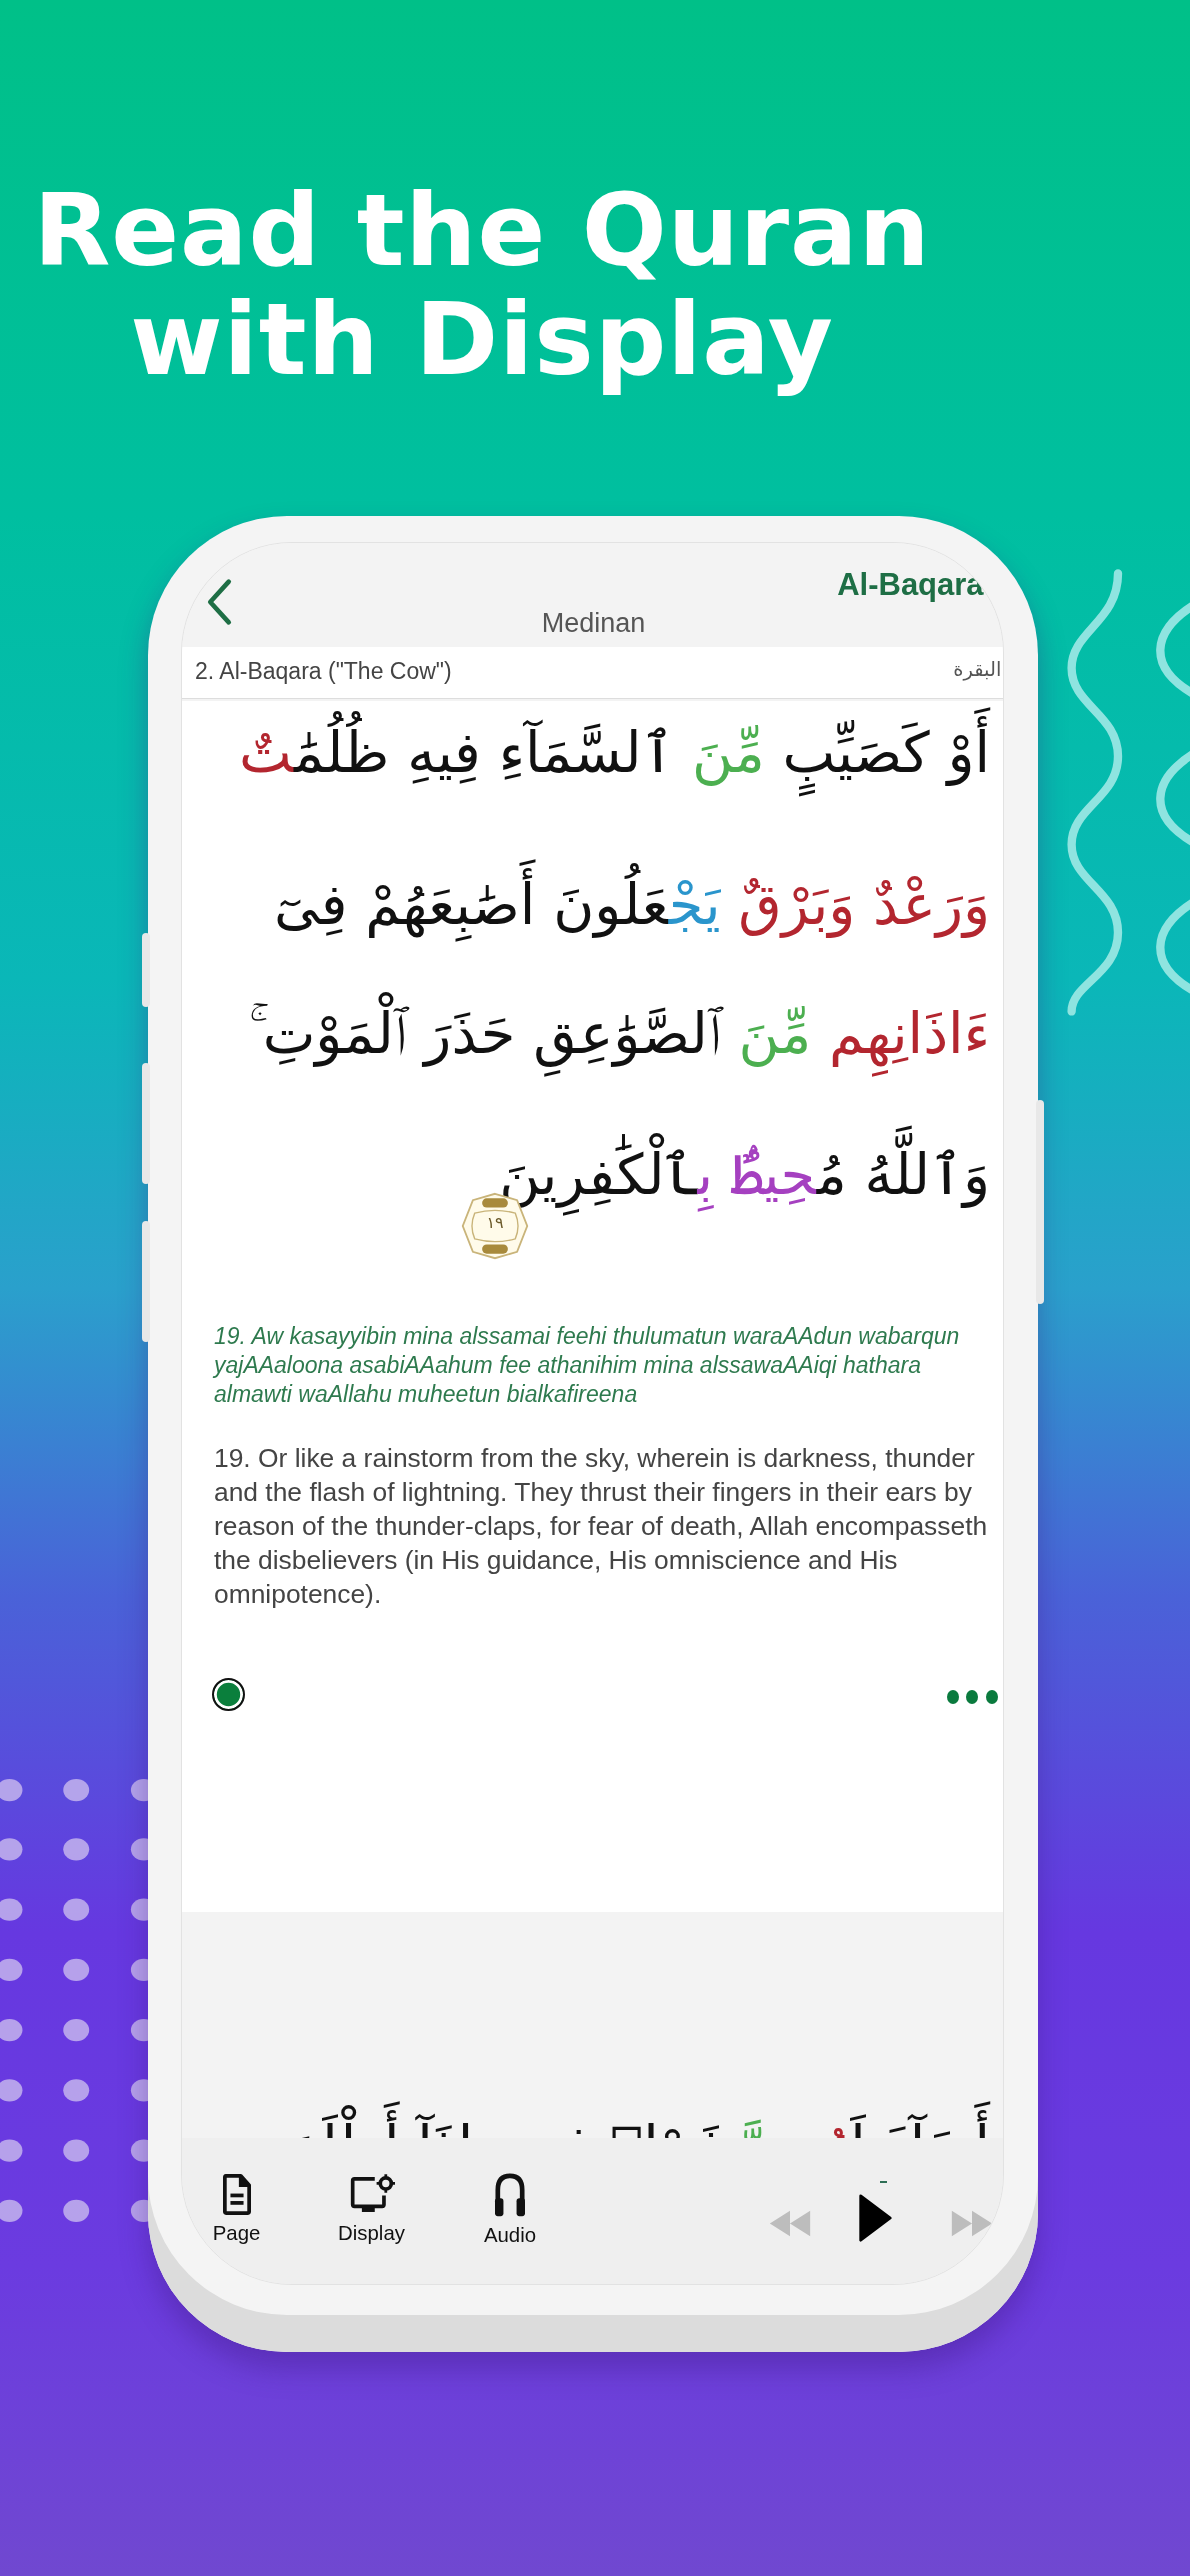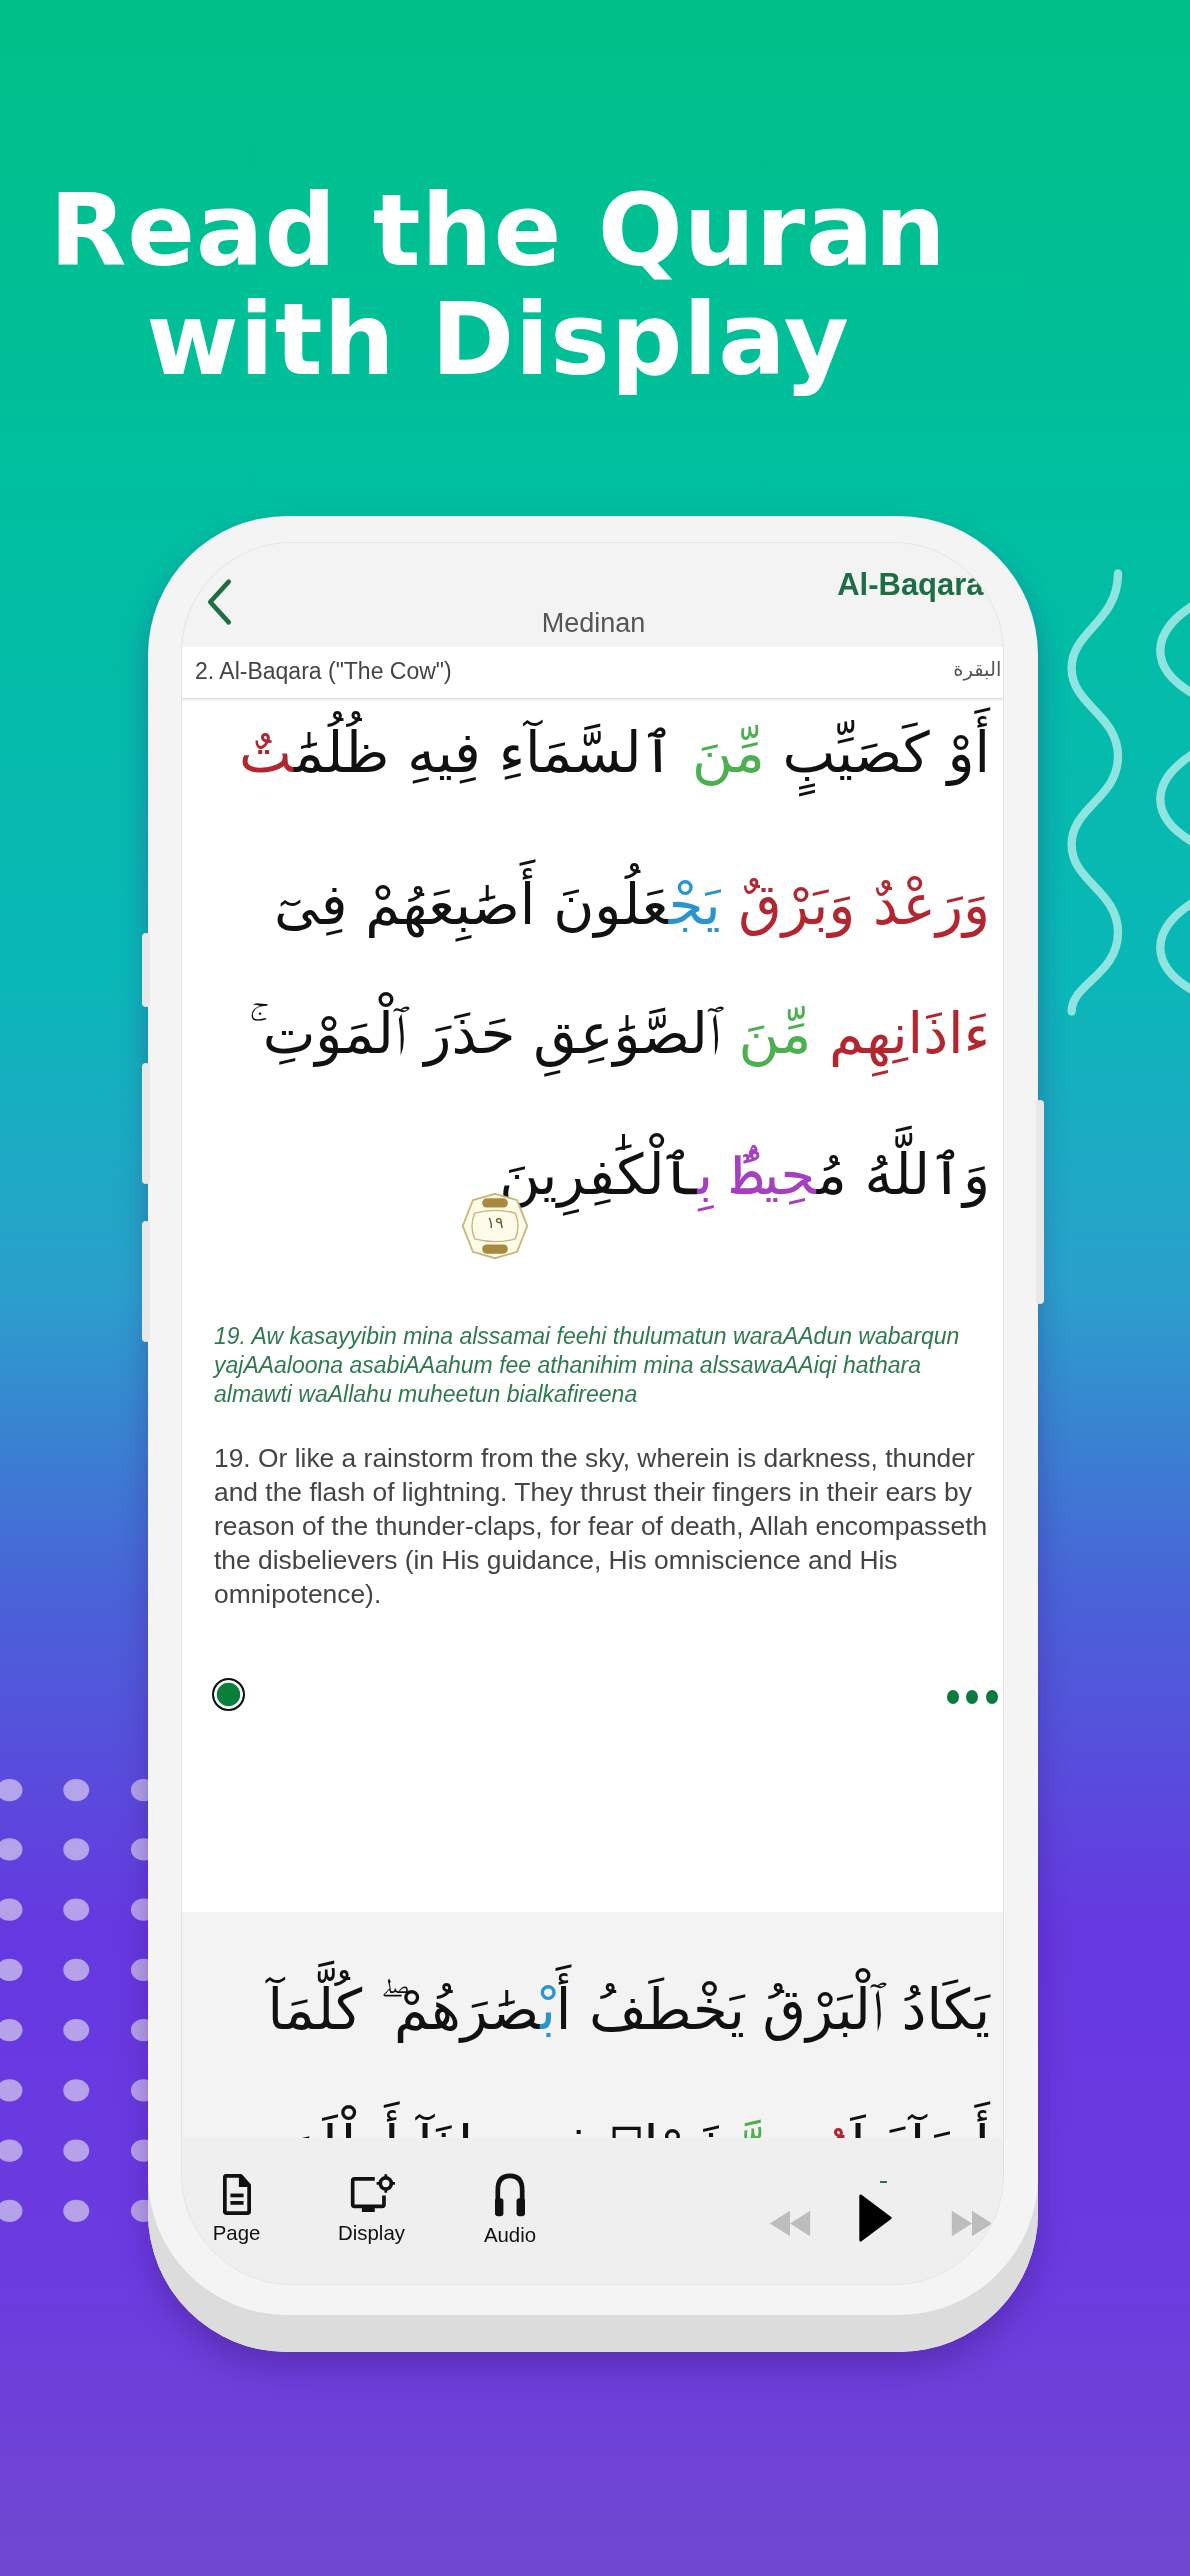--- a/index.html
+++ b/index.html
@@ -6,21 +6,21 @@
   html, body { width: 1191px; height: 2576px; overflow: hidden; }
   body {
     position: relative;
     font-family: "DejaVu Sans", sans-serif;
     background: linear-gradient(180deg, #00c088 0%, #00bfa0 20%, #0ab7b8 38%, #2aa0cc 50%, #4a62d8 62%, #6638e0 75%, #6b3be0 88%, #7048d0 100%);
   }
   .headline {
     position: absolute; left: 0; top: 176px; width: 964px;
     text-align: center; color: #ffffff;
     font-family: "DejaVu Sans", sans-serif; font-weight: bold;
-    font-size: 100px; line-height: 109px; letter-spacing: 0.9px; margin-left: 16px;
+    font-size: 100px; line-height: 109px; letter-spacing: 0.9px;
   }
   .deco-waves { position: absolute; left: 1039px; top: 566px; width: 158px; height: 464px; }
   .deco-dots { position: absolute; left: 0; top: 1753px; width: 158px; height: 556px; }
 
   .phone {
     position: absolute; left: 148px; top: 516px; width: 890px; height: 1836px;
     background: #f4f4f4; border-radius: 139px;
     box-shadow: 0 16.7px 28px rgba(60,20,120,0.35), inset 0 -37px 0 #dcdcdc;
   }
   .side-btn { position: absolute; background: #e8e8e8; border-radius: 5.6px; }
@@ -176,23 +176,20 @@
 
       <div class="bookmark-dot" style="top:977px;"></div>
       <div class="more-btn" style="top:987px;">
         <span></span>
         <span></span>
         <span></span>
       </div>
     </div>
 
     <div class="next-area">
-      <div class="next-line" style="top:65px;">
-        <span>يَكَادُ ٱلْبَرْقُ يَخْطَفُ أَ</span><span class="tj-blue">بْ</span><span>صَٰرَهُمْ ۖ كُلَّمَآ</span>
-      </div>
       <div class="next-line" style="top:202px;">
         <span>أَضَآءَ لَ</span><span class="tj-red">هُم </span><span class="tj-green">مَّ</span><span>شَوْا۟ فِيهِ وَإِذَآ أَظْلَمَ</span>
       </div>
     </div>
 
     <div class="bottombar">
       <div class="tab" style="left:22px; width:65px;">
         <svg width="30" height="43" viewBox="0 0 32 46">
           <path d="M4 3 H20 L29 13 V41 Q29 43 27 43 H5 Q3 43 3 41 V5 Q3 3 4 3 Z" fill="none" stroke="#111" stroke-width="4" stroke-linejoin="round"></path>
           <path d="M19 3 V14 H29" fill="#111" stroke="#111" stroke-width="2"></path>

